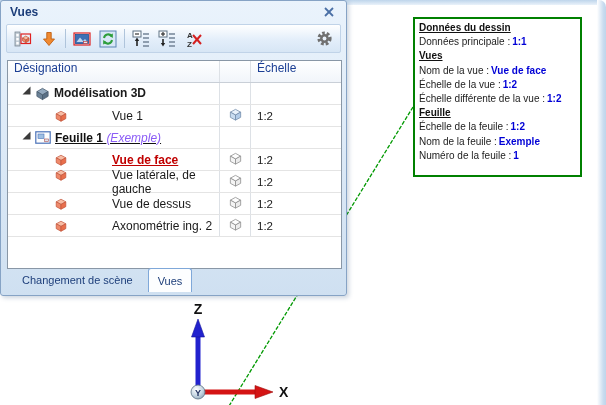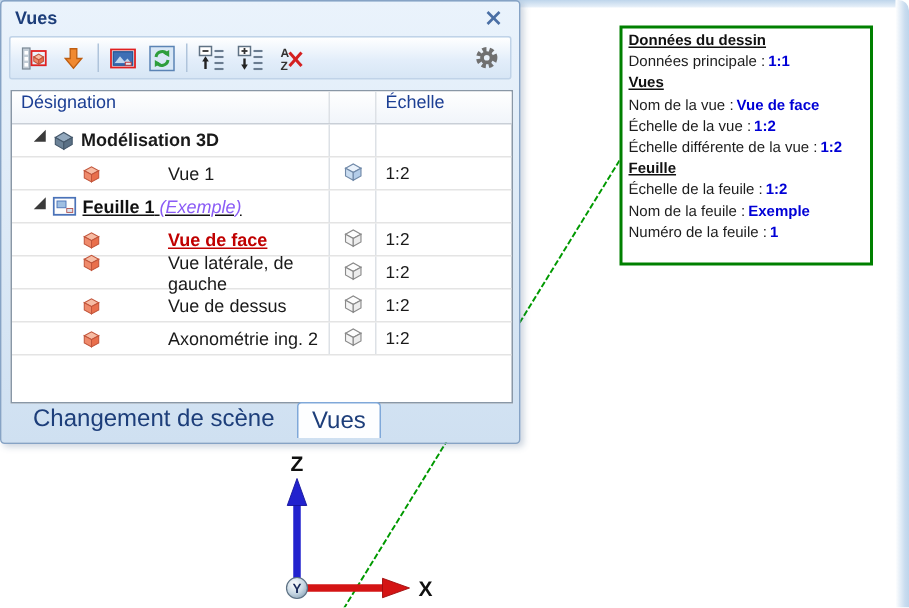--- a/index.html
+++ b/index.html
@@ -50,21 +50,21 @@
   .name-inner{display:flex;align-items:flex-start;gap:4px;height:100%;}
   .ind1{padding-left:8px;} .ind2{padding-left:40px;gap:44px;}
   .expander{width:9px;height:9px;flex:0 0 auto;}
   .rowicon{flex:0 0 auto;display:flex;}
   .lbl-bold{font-weight:bold;}
   .feuille-label{text-decoration:underline;color:#111;}
   .exemple{font-style:italic;color:#8b5cf6;font-weight:normal;}
   .lbl-red{color:#C00000;font-weight:bold;text-decoration:underline;}
 
   .tabbar{position:absolute;left:4px;bottom:3px;right:4px;height:24px;
-    display:flex;align-items:stretch;padding-left:8px;font-size:16px;color:#1D3E7A;}
+    display:flex;align-items:stretch;padding-left:8px;font-size:11px;color:#1D3E7A;}
   .tab{display:flex;align-items:center;padding:0 9px;cursor:pointer;}
   .tab.active{background:#FDFEFF;border:1px solid #7FA8D9;border-bottom:none;
     border-radius:3px 3px 0 0;margin-left:6px;}
 
   
   .callout{position:absolute;left:413px;top:17px;width:169px;height:160px;
     border:2px solid #008000;background:#fff;z-index:3;box-sizing:border-box;
     padding:2px 0 0 4px;font-size:10px;line-height:14.2px;color:#1C1C1C;white-space:nowrap;}
   .ann-h{font-weight:bold;text-decoration:underline;color:#111;}
   .ann-v{color:#0000D6;font-weight:bold;margin-left:2px;}

